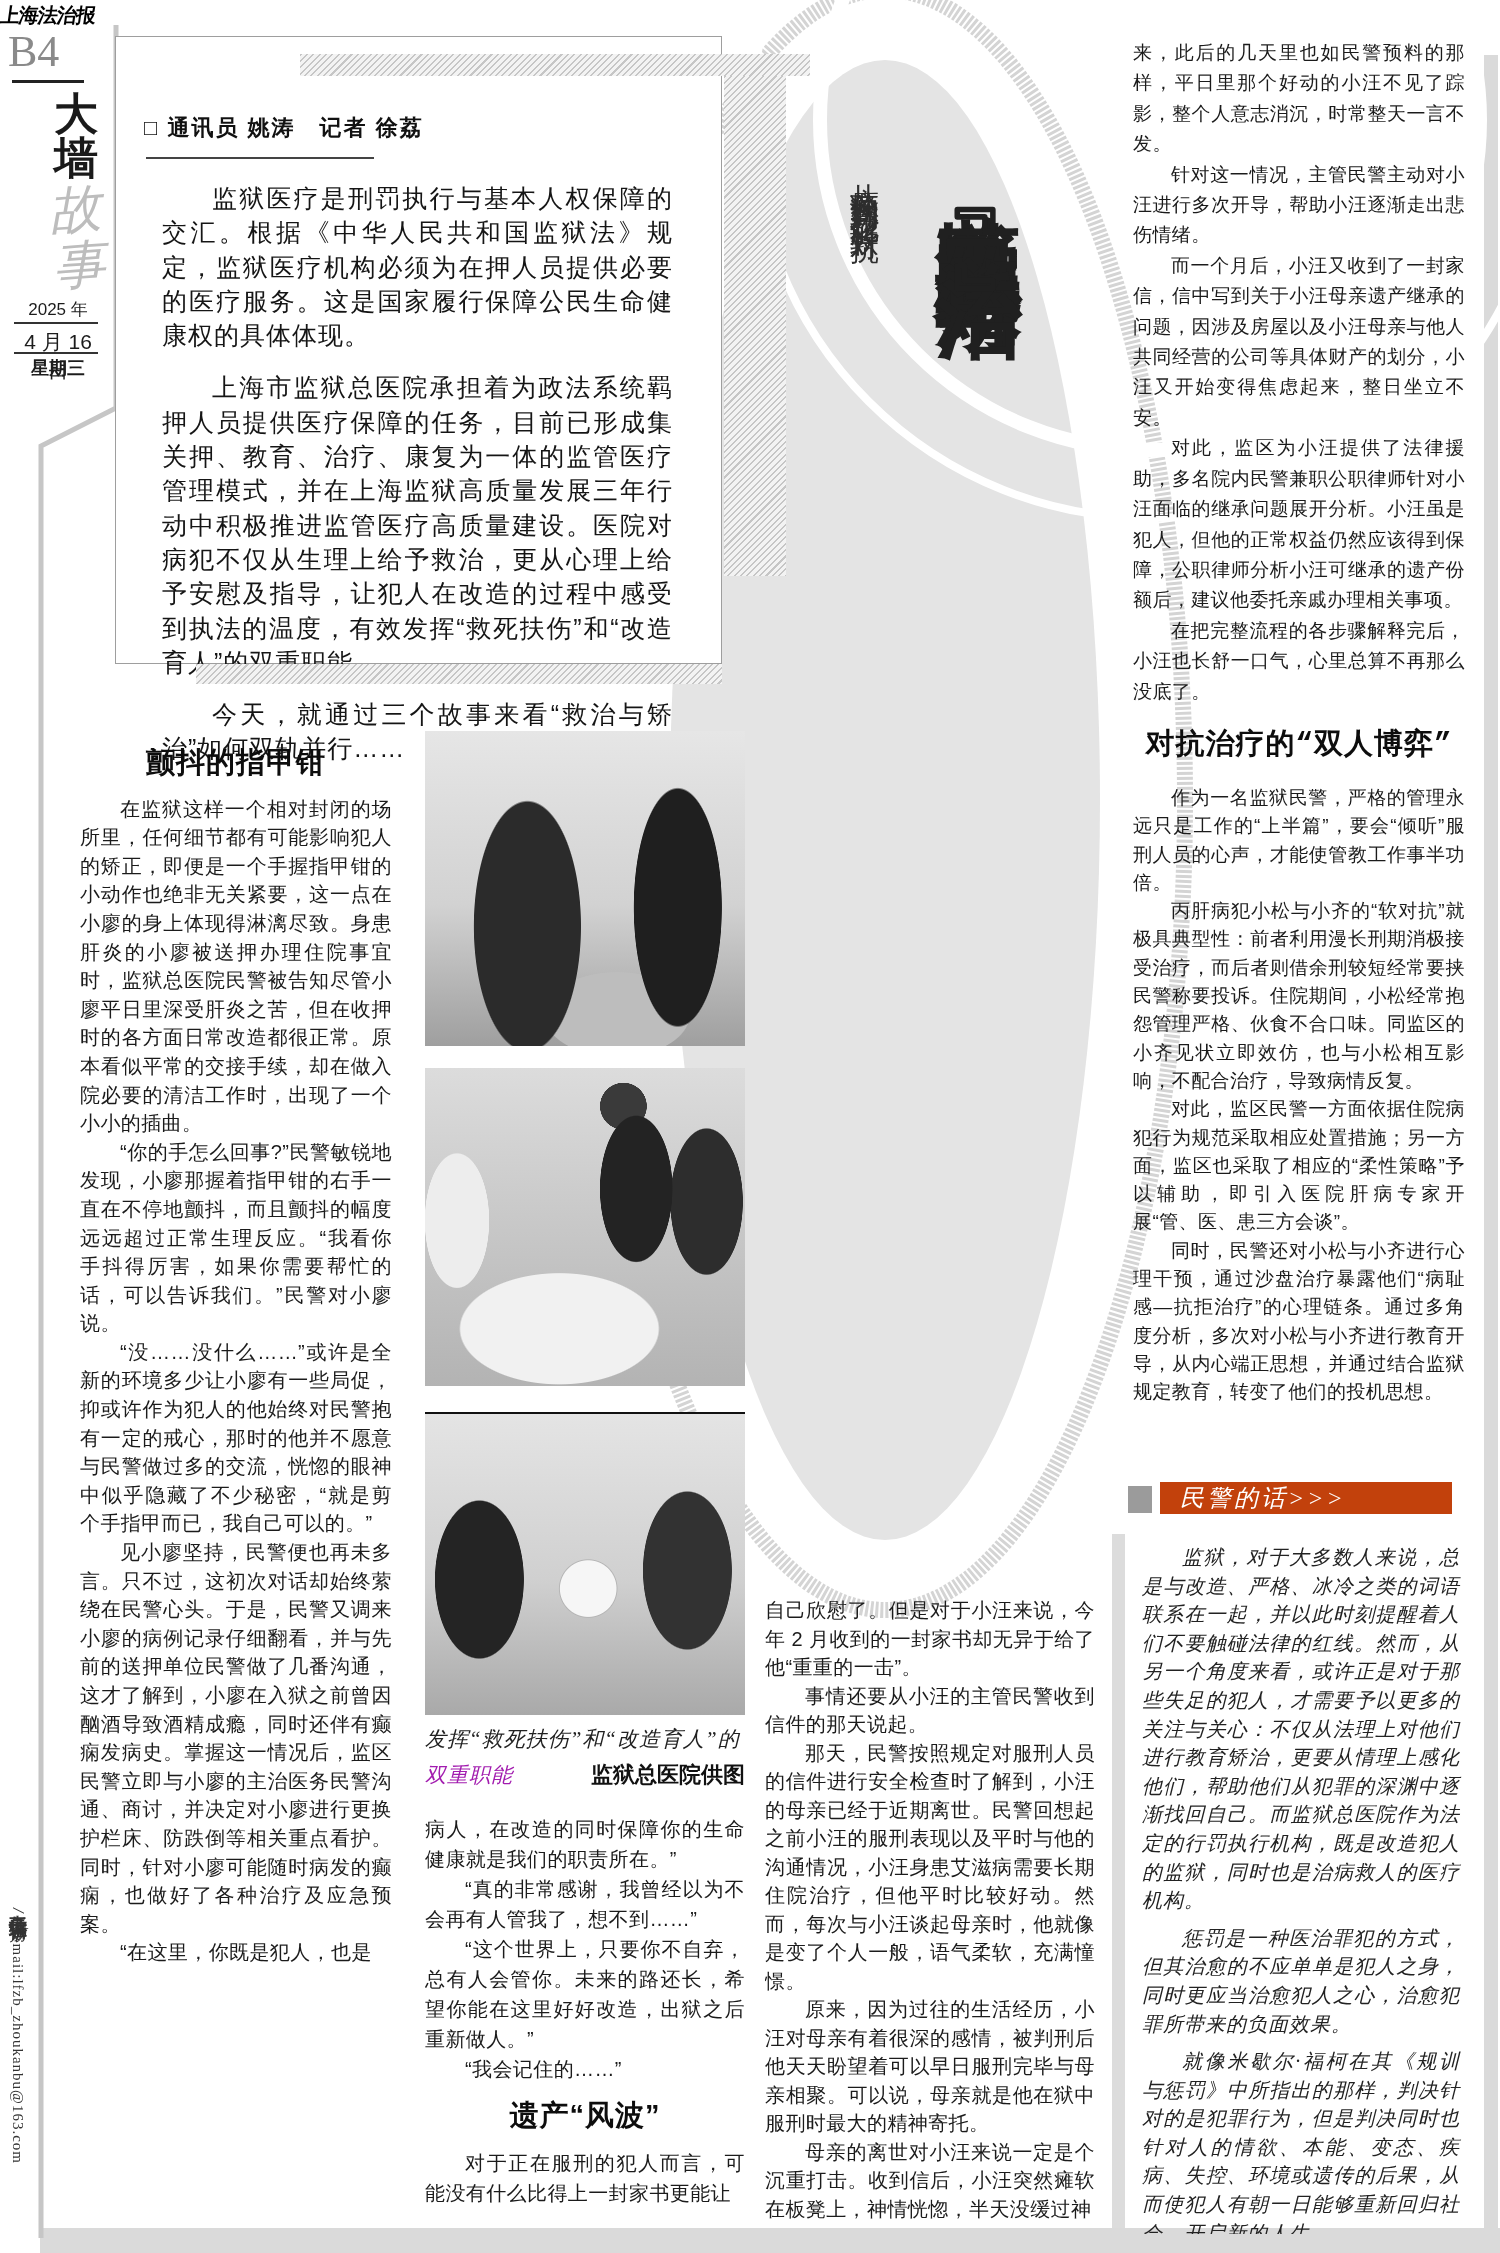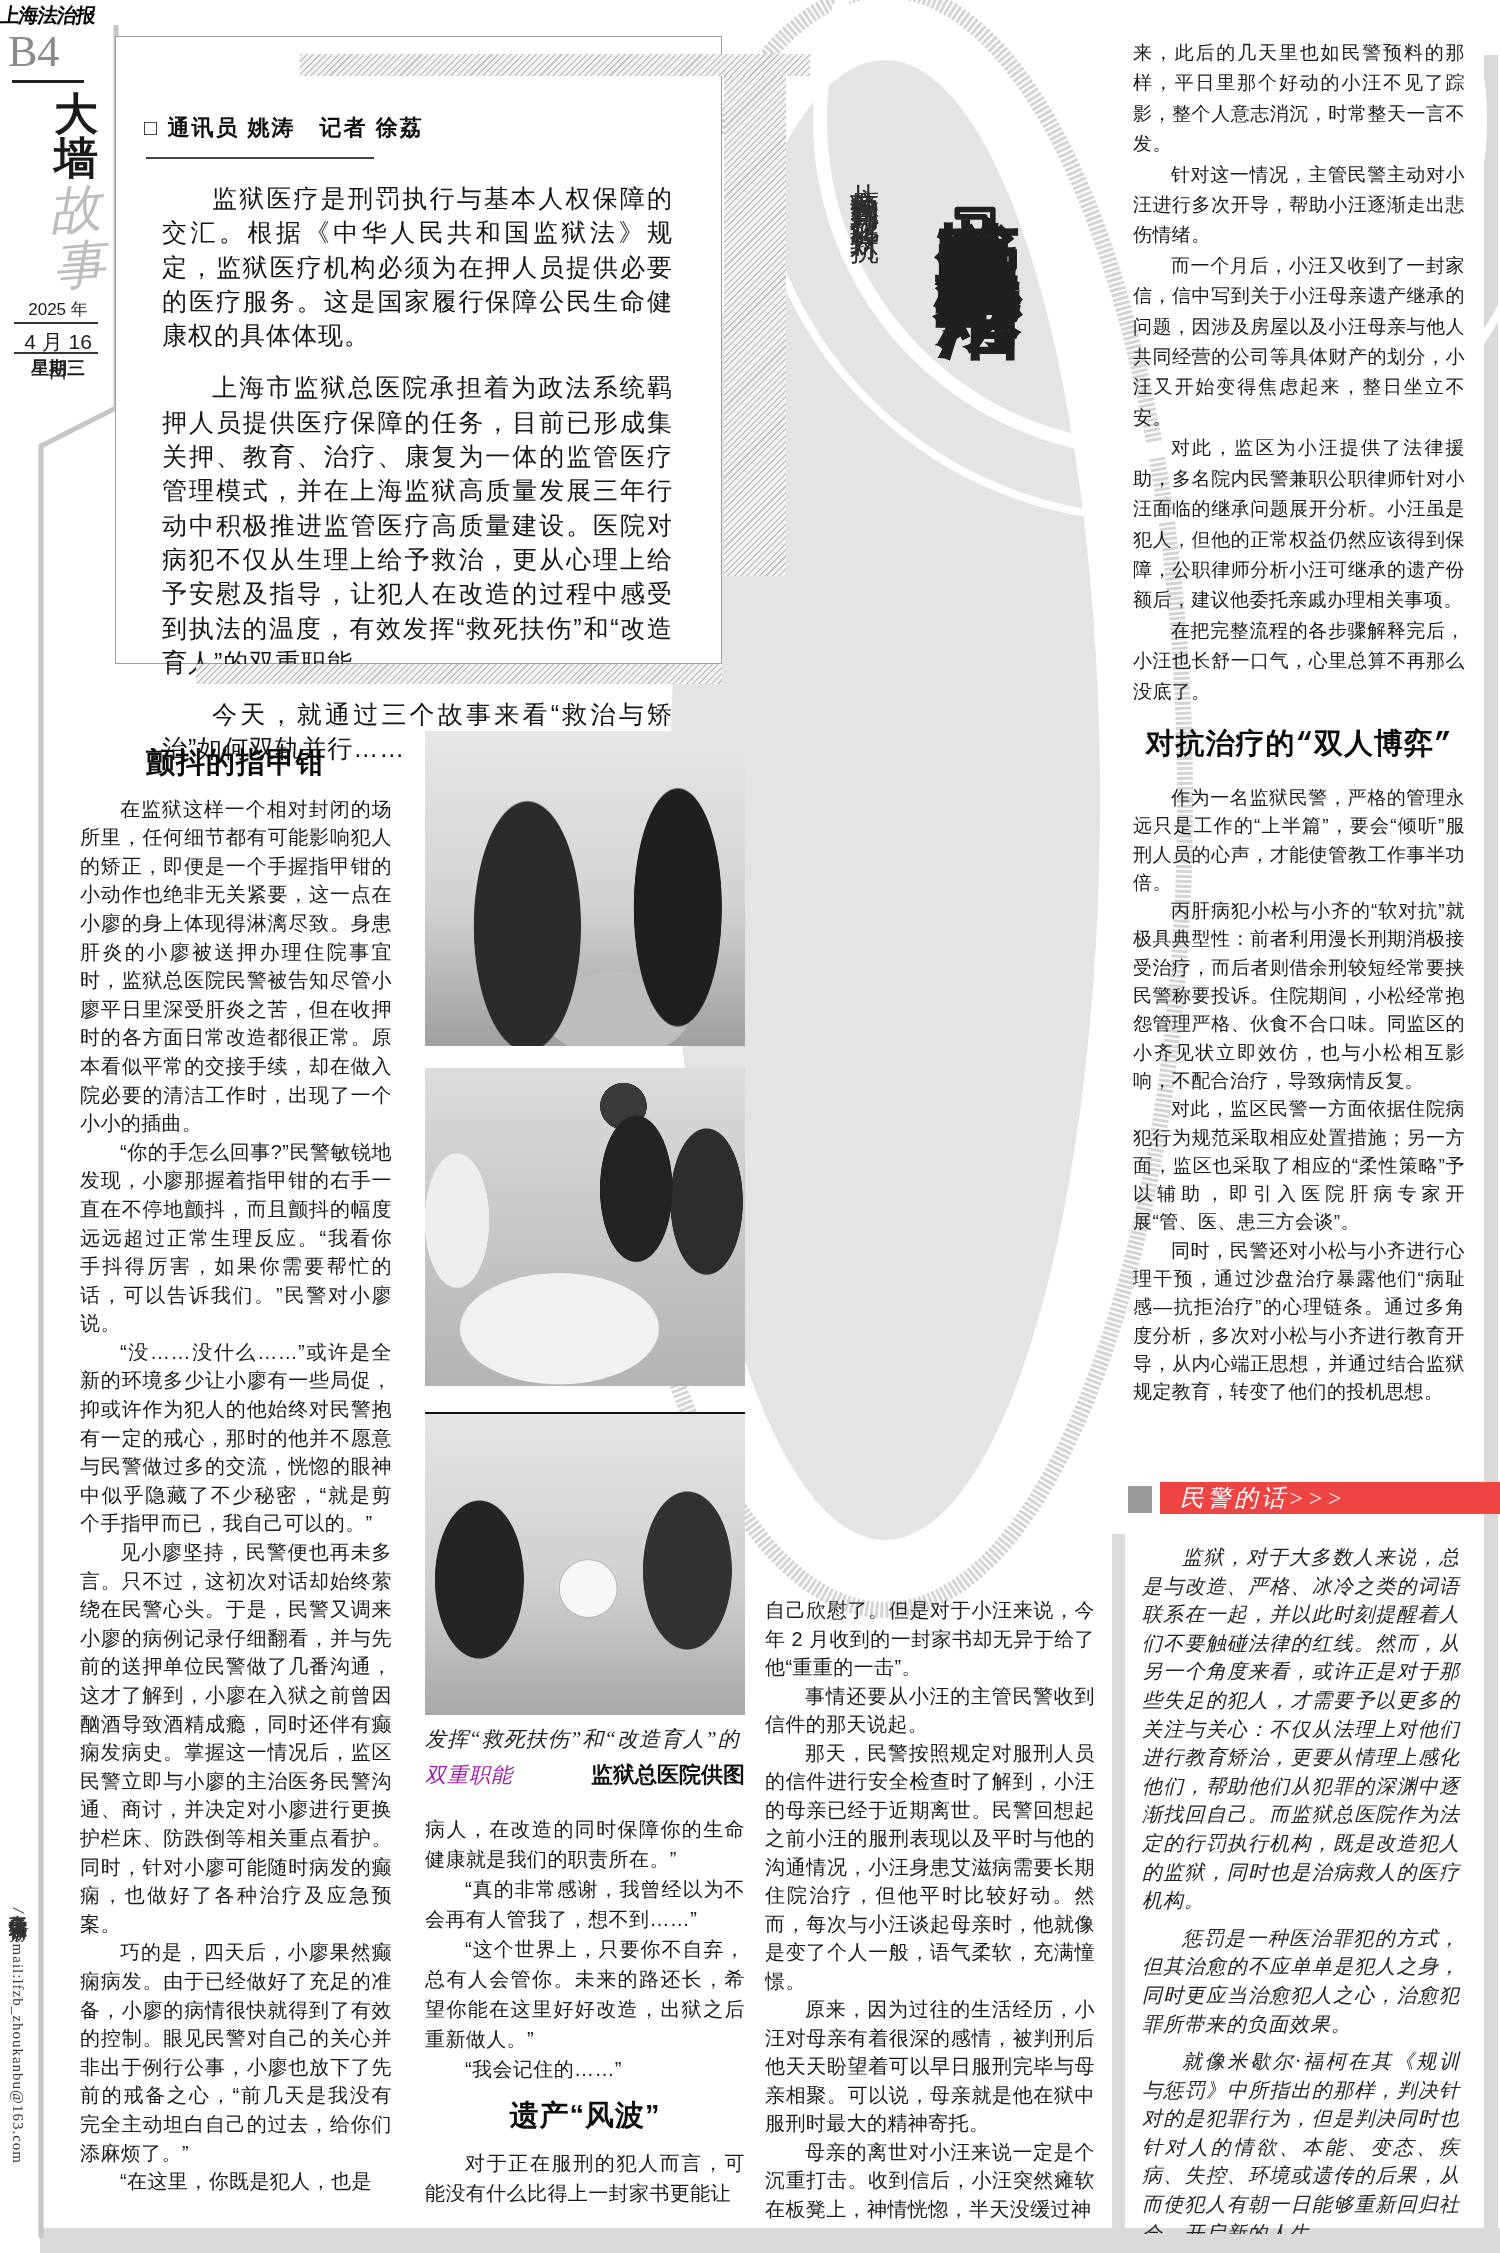--- a/index.html
+++ b/index.html
@@ -80,21 +80,21 @@
   #col1{left:80px;top:748px;width:312px;height:1482px;font-size:20px;line-height:28.6px;letter-spacing:.4px;overflow:hidden;}
   #col1 h2{margin-bottom:18px;}
   #colmid{left:425px;top:1814px;width:320px;height:416px;font-size:20px;line-height:30px;letter-spacing:.4px;overflow:hidden;}
   #colmid h2{margin:16px 0 18px 0;}
   #colA{left:765px;top:1596px;width:330px;height:634px;font-size:20px;line-height:28.5px;letter-spacing:.4px;overflow:hidden;}
   #colR{left:1133px;top:38px;width:332px;height:680px;font-size:19px;line-height:30.4px;letter-spacing:.4px;overflow:hidden;}
   .h3{left:1133px;top:724px;width:332px;z-index:3;font-family:Liberation Mono, monospace;}
   #colS3{left:1133px;top:784px;width:332px;height:692px;font-size:19px;line-height:28.3px;letter-spacing:.4px;overflow:hidden;}
   
   .pw-square{left:1128px;top:1486px;width:24px;height:27px;background:#9b9b9b;z-index:3;}
-  .pw-bar{left:1160px;top:1482px;width:340px;height:32px;background:#ef4444;z-index:3;
+  .pw-bar{left:1160px;top:1482px;width:292px;height:32px;background:#c2410c;z-index:3;
           color:#fff;font-family:"Liberation Serif",serif;font-style:italic;font-size:24px;
           letter-spacing:3px;line-height:32px;padding-left:20px;box-sizing:border-box;}
   .pw-strip{left:1112px;top:1534px;width:13px;height:694px;background:#dcdcdc;z-index:2;}
   #colPW{left:1133px;top:1534px;width:336px;height:700px;font-family:"Liberation Serif",serif;
          font-style:italic;font-size:20px;line-height:28.6px;letter-spacing:1px;color:#222;overflow:hidden;}
   #colPW p{margin:9px;text-indent:2em;}
   #colPW .foot{text-indent:0;text-align:right;padding-right:6px;}
 </style>
 </head>
 <body>
@@ -149,21 +149,20 @@
     <span class="cr">监狱总医院供图</span>
   </div>
 </div>
 
 <div id="col1" class="abs col">
   <h2>颤抖的指甲钳</h2>
   <p>在监狱这样一个相对封闭的场所里，任何细节都有可能影响犯人的矫正，即便是一个手握指甲钳的小动作也绝非无关紧要，这一点在小廖的身上体现得淋漓尽致。身患肝炎的小廖被送押办理住院事宜时，监狱总医院民警被告知尽管小廖平日里深受肝炎之苦，但在收押时的各方面日常改造都很正常。原本看似平常的交接手续，却在做入院必要的清洁工作时，出现了一个小小的插曲。</p>
   <p>“你的手怎么回事?”民警敏锐地发现，小廖那握着指甲钳的右手一直在不停地颤抖，而且颤抖的幅度远远超过正常生理反应。“我看你手抖得厉害，如果你需要帮忙的话，可以告诉我们。”民警对小廖说。</p>
   <p>“没……没什么……”或许是全新的环境多少让小廖有一些局促，抑或许作为犯人的他始终对民警抱有一定的戒心，那时的他并不愿意与民警做过多的交流，恍惚的眼神中似乎隐藏了不少秘密，“就是剪个手指甲而已，我自己可以的。”</p>
   <p>见小廖坚持，民警便也再未多言。只不过，这初次对话却始终萦绕在民警心头。于是，民警又调来小廖的病例记录仔细翻看，并与先前的送押单位民警做了几番沟通，这才了解到，小廖在入狱之前曾因酗酒导致酒精成瘾，同时还伴有癫痫发病史。掌握这一情况后，监区民警立即与小廖的主治医务民警沟通、商讨，并决定对小廖进行更换护栏床、防跌倒等相关重点看护。同时，针对小廖可能随时病发的癫痫，也做好了各种治疗及应急预案。</p>
-  <p>巧的是，四天后，小廖果然癫痫病发。由于已经做好了充足的准备，小廖的病情很快就得到了有效的控制。眼见民警对自己的关心并非出于例行公事，小廖也放下了先前的戒备之心，“前几天是我没有完全主动坦白自己的过去，给你们添麻烦了。”</p>
   <p>“在这里，你既是犯人，也是</p>
 </div>
 
 <div id="colmid" class="abs col">
   <p class="cont">病人，在改造的同时保障你的生命健康就是我们的职责所在。”</p>
   <p>“真的非常感谢，我曾经以为不会再有人管我了，想不到……”</p>
   <p>“这个世界上，只要你不自弃，总有人会管你。未来的路还长，希望你能在这里好好改造，出狱之后重新做人。”</p>
   <p>“我会记住的……”</p>
   <h2>遗产“风波”</h2>
   <p>对于正在服刑的犯人而言，可能没有什么比得上一封家书更能让</p>

